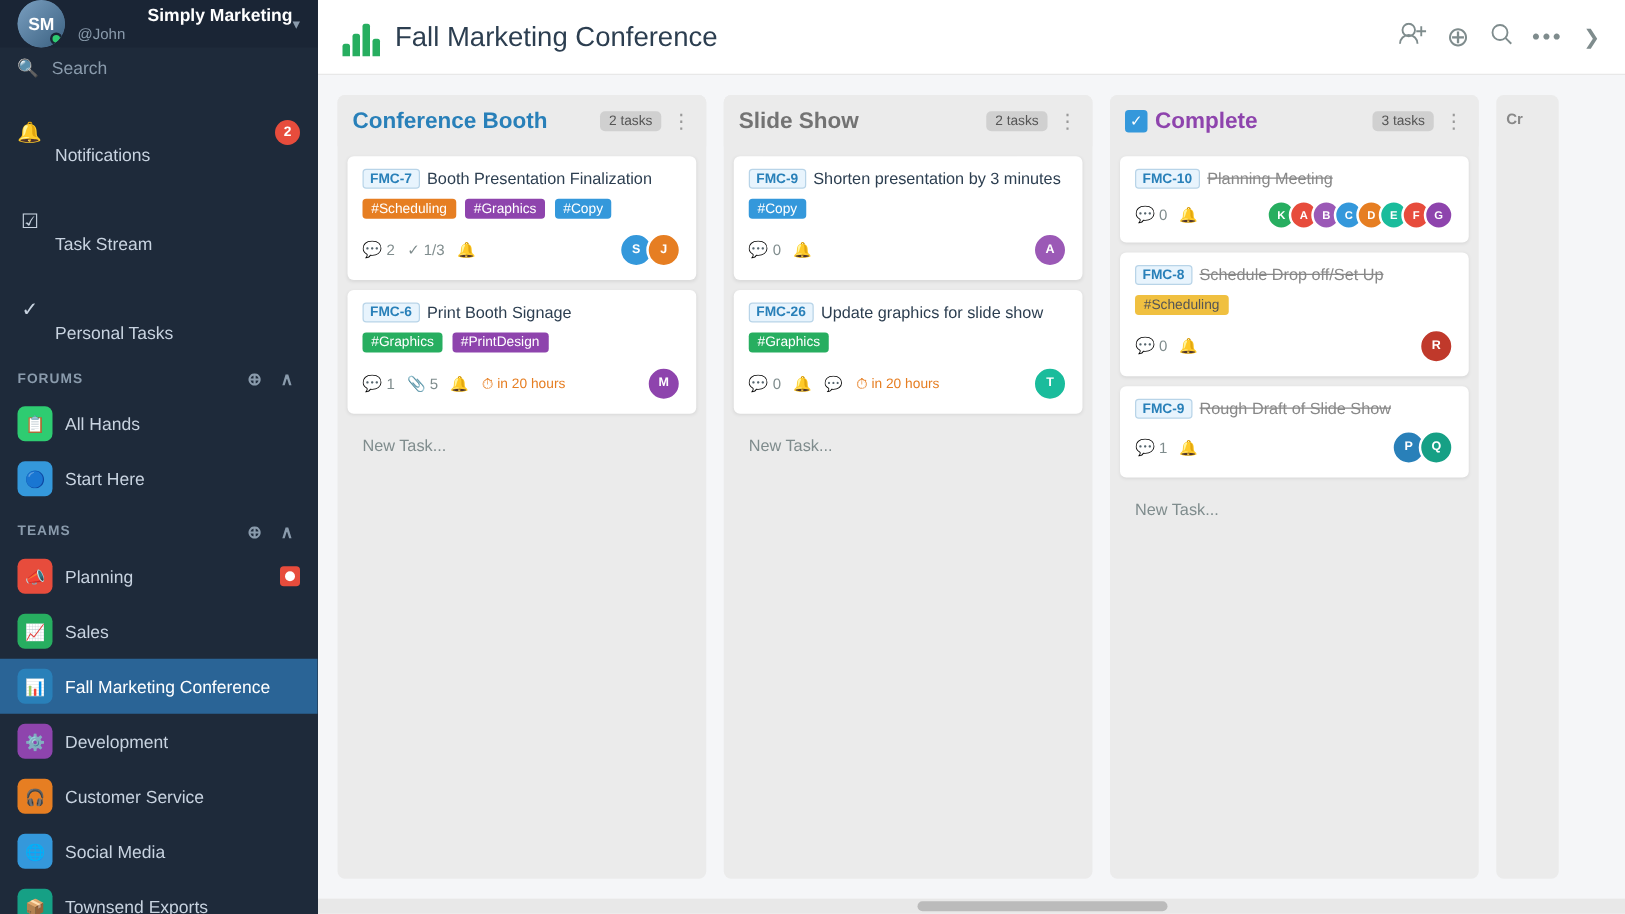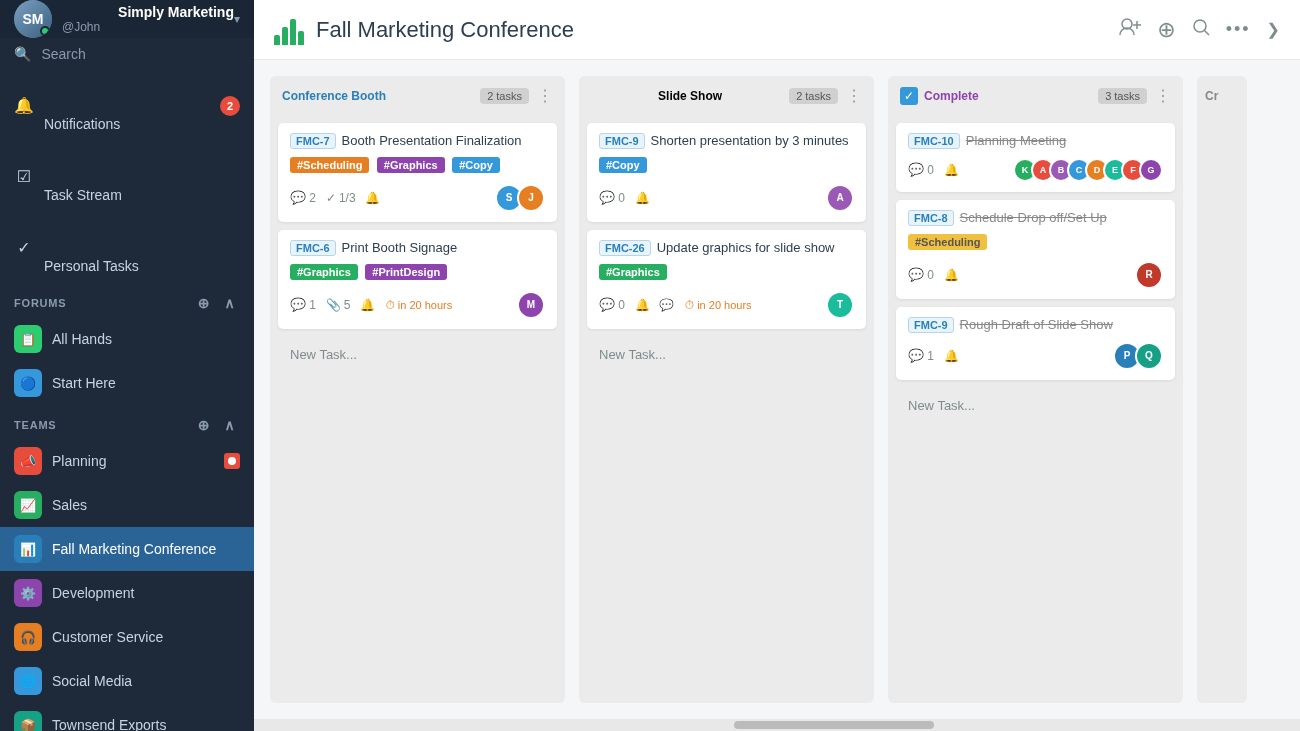--- a/index.html
+++ b/index.html
@@ -194,24 +194,24 @@
       flex-direction: column;
       max-height: 100%;
     }
     .kanban-col-header {
       display: flex; align-items: center;
       padding: 10px 12px;
       background: #ebebeb;
       border-radius: 6px 6px 0 0;
     }
     .col-title {
-      flex: 1; font-size: 12px; font-weight: 600;
+      flex: 1; font-size: 18px; font-weight: 600;
     }
     .col-title.blue { color: #2980b9; }
-    .col-title.teal { color: #000000; text-align: center; }
+    .col-title.teal { color: #737373; }
     .col-complete { display: flex; align-items: center; gap: 6px; flex: 1; }
     .complete-check {
       width: 18px; height: 18px;
       background: #3498db;
       border-radius: 3px;
       display: flex; align-items: center; justify-content: center;
       color: white; font-size: 12px;
     }
     .col-title.complete { color: #8e44ad; }
     .task-count-badge {
@@ -252,21 +252,21 @@
     .task-title {
       font-size: 13px; color: #2c3e50;
       line-height: 1.3;
     }
     .task-title.strikethrough { text-decoration: line-through; color: #888; }
     .tag {
       display: inline-block;
       border-radius: 3px;
       padding: 2px 7px;
       font-size: 11px;
-      font-weight: 700;
+      font-weight: 400;
       margin-right: 3px;
       margin-bottom: 3px;
     }
     .tag-orange { background: #e67e22; color: white; }
     .tag-purple { background: #8e44ad; color: white; }
     .tag-blue { background: #3498db; color: white; }
     .tag-green { background: #27ae60; color: white; }
     .tag-yellow { background: #f0c040; color: #555; }
     .task-footer {
       display: flex; align-items: center;

